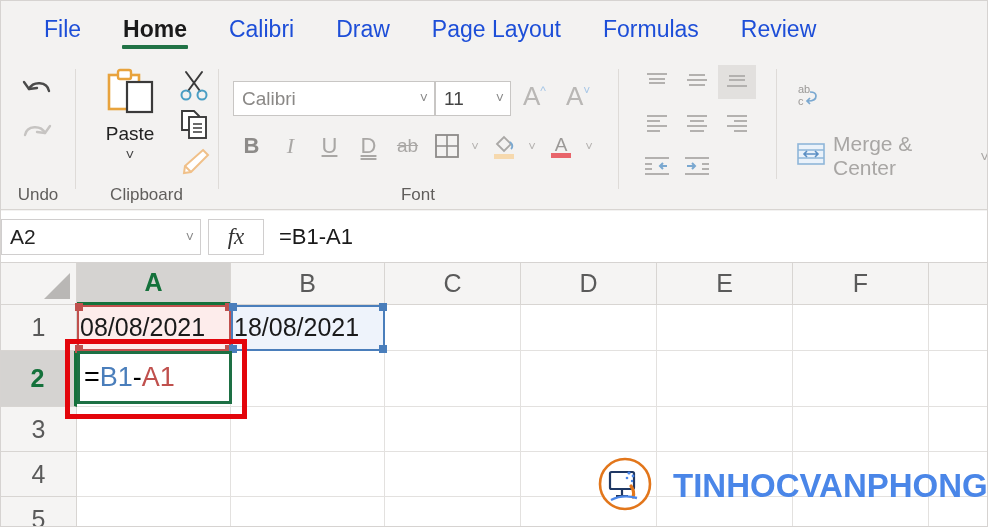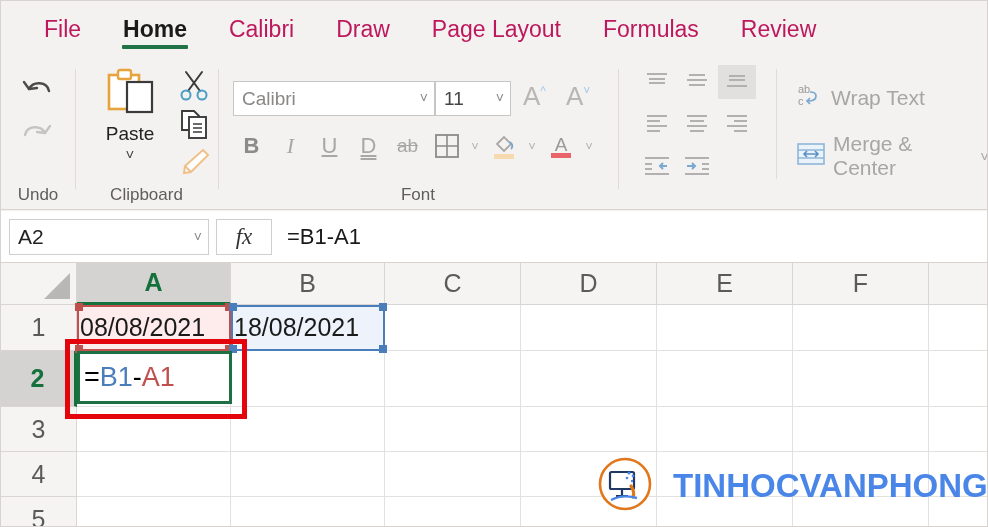--- a/index.html
+++ b/index.html
@@ -22,21 +22,21 @@
     position: absolute; left: 0; top: 0;
     width: 988px; height: 56px;
     background: #f3f2f1;
     display: flex; align-items: center;
     padding-left: 22px;
     gap: 0px;
   }
   .tab {
     position: relative;
     font-size: 23px;
-    color: #be185d;
+    color: #1d4ed8;
     padding: 0 21px;
     line-height: 56px;
     height: 56px;
     cursor: pointer;
     white-space: nowrap;
   }
   .tab.active { font-weight: bold; color: #1a1a1a; }
   .tab.active::after {
     content: "";
     position: absolute;
@@ -128,21 +128,20 @@
   
   .fbar {
     position: absolute; left: 0; top: 210px;
     width: 988px; height: 52px;
     background: #ffffff;
     border-bottom: 1px solid #d6d3d1;
     display: flex; align-items: center;
   }
   .namebox {
     position: relative;
-    margin-left: 8px;
     width: 200px; height: 36px;
     border: 1px solid #d0cece; background: #fff;
     display: flex; align-items: center;
     padding: 0 8px;
     font-size: 21px; color: #222;
     cursor: text;
   }
   .namebox .combo-chev { line-height: 34px; }
   .fx {
     width: 56px; height: 36px; margin-left: 7px;
@@ -418,21 +417,20 @@
       <div class="gsep" style="left:158px; top:12px; height:110px;"></div>
 
       <div class="wraptext">
         <span>
           <svg width="28" height="28" viewBox="0 0 28 28">
             <text x="2" y="12" font-size="11" fill="#9b9997" font-family="Liberation Sans, sans-serif">ab</text>
             <text x="2" y="24" font-size="11" fill="#9b9997" font-family="Liberation Sans, sans-serif">c</text>
             <path d="M12 20 q8 0 8-5 q0-4-6-4 M14 17 l-3 3 l3 3" stroke="#7aa8d0" stroke-width="1.7" fill="none"></path>
           </svg>
         </span>
-        <span>Wrap Text</span>
       </div>
 
       <div class="mergectr">
         <span>
           <svg width="30" height="26" viewBox="0 0 30 26">
             <rect x="2" y="3" width="26" height="20" fill="#eaf2fa" stroke="#8fb6d9" stroke-width="1.6"></rect>
             <path d="M2 9 H28 M2 17 H28" stroke="#8fb6d9" stroke-width="1.3"></path>
             <path d="M8 13 H22 M11 10 L8 13 L11 16 M19 10 L22 13 L19 16" stroke="#5b8fc4" stroke-width="1.6" fill="none"></path>
           </svg>
         </span>

